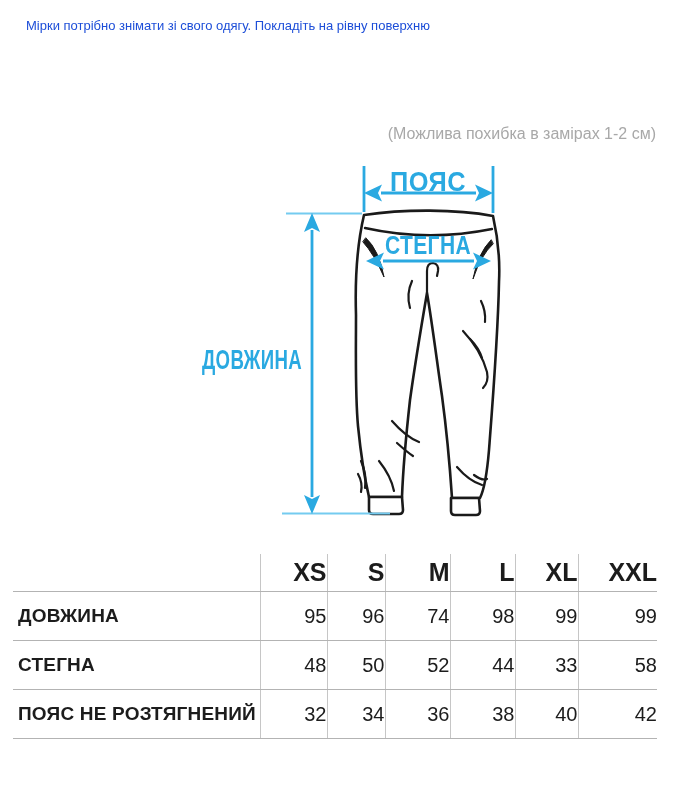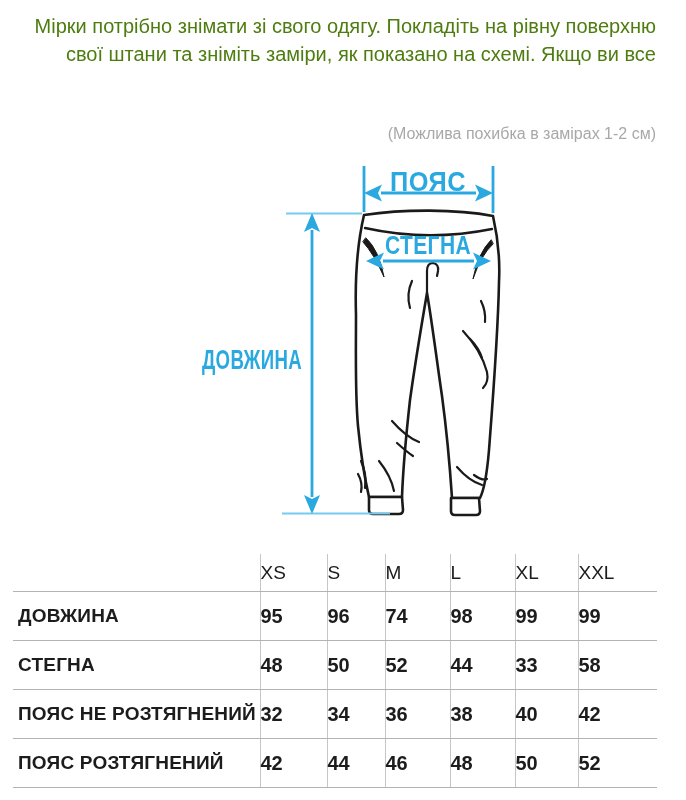--- a/index.html
+++ b/index.html
@@ -3,21 +3,21 @@
 <meta charset="utf-8">
 <style>
   html,body{margin:0;padding:0;}
   body{
     width:686px;height:800px;position:relative;background:#ffffff;
     font-family:"Liberation Sans", sans-serif;overflow:hidden;
   }
   
   .intro{
     position:absolute;top:12px;right:30px;width:630px;
-    text-align:right;color:#4d7c0f;font-size:20px;line-height:28px;
+    color:#1d4ed8;font-size:13px;line-height:28px;
     font-weight:400;
   }
   .note{
     position:absolute;top:106px;right:30px;width:630px;
     text-align:right;color:#a8a8a8;font-size:16px;line-height:24px;margin-top:16px;
   }
   
   .diagram{position:absolute;top:150px;left:0;width:686px;height:380px;}
   .diagram text{
     font-family:"Liberation Sans", sans-serif;font-weight:bold;
@@ -25,36 +25,35 @@
   }
   
   table.sizes{
     position:absolute;top:554px;left:13px;width:644px;
     border-collapse:collapse;table-layout:fixed;
   }
   table.sizes th, table.sizes td{
     padding:0;margin:0;border-bottom:1px solid #b3b3b3;
     color:#1c1c1c;vertical-align:middle;
   }
-  table.sizes thead th{height:37px;font-size:19px;font-weight:400;text-align:left;}
+  table.sizes thead th{height:37px;font-size:25px;font-weight:700;text-align:right;}
   table.sizes thead th.corner{border-bottom:1px solid #b3b3b3;}
-  table.sizes tbody td{height:48px;font-size:20px;text-align:left;font-weight:700;}
+  table.sizes tbody td{height:48px;font-size:20px;text-align:right;font-weight:400;}
   table.sizes tbody td.rowlabel{
     text-align:left;padding-left:5px;font-size:19px;font-weight:700;letter-spacing:.2px;
   }
   table.sizes th:not(:first-child), table.sizes td:not(:first-child){
     border-left:1px solid #c6c6c6;
   }
 </style>
 </head>
 <body>
 
 <div class="intro">
   <div>Мірки потрібно знімати зі свого одягу. Покладіть на рівну поверхню</div>
-  <div>свої штани та зніміть заміри, як показано на схемі. Якщо ви все</div>
 </div>
 <div class="note">(Можлива похибка в замірах 1-2 см)</div>
 
 <svg class="diagram" viewBox="0 0 686 380" width="686" height="380" xmlns="http://www.w3.org/2000/svg">
 
   <g stroke="#1a1a1a" fill="none" stroke-width="2.6" stroke-linecap="round" stroke-linejoin="round">
     <path fill="#ffffff" d="
       M 364,65
       C 404,59 456,59 493,66
       C 498,88 500,112 499,132
@@ -158,23 +157,14 @@
     </tr>
     <tr>
       <td class="rowlabel">ПОЯС НЕ РОЗТЯГНЕНИЙ</td>
       <td>32</td>
       <td>34</td>
       <td>36</td>
       <td>38</td>
       <td>40</td>
       <td>42</td>
     </tr>
-    <tr>
-      <td class="rowlabel">ПОЯС РОЗТЯГНЕНИЙ</td>
-      <td>42</td>
-      <td>44</td>
-      <td>46</td>
-      <td>48</td>
-      <td>50</td>
-      <td>52</td>
-    </tr>
   </tbody>
 </table>
 
 </body></html>

